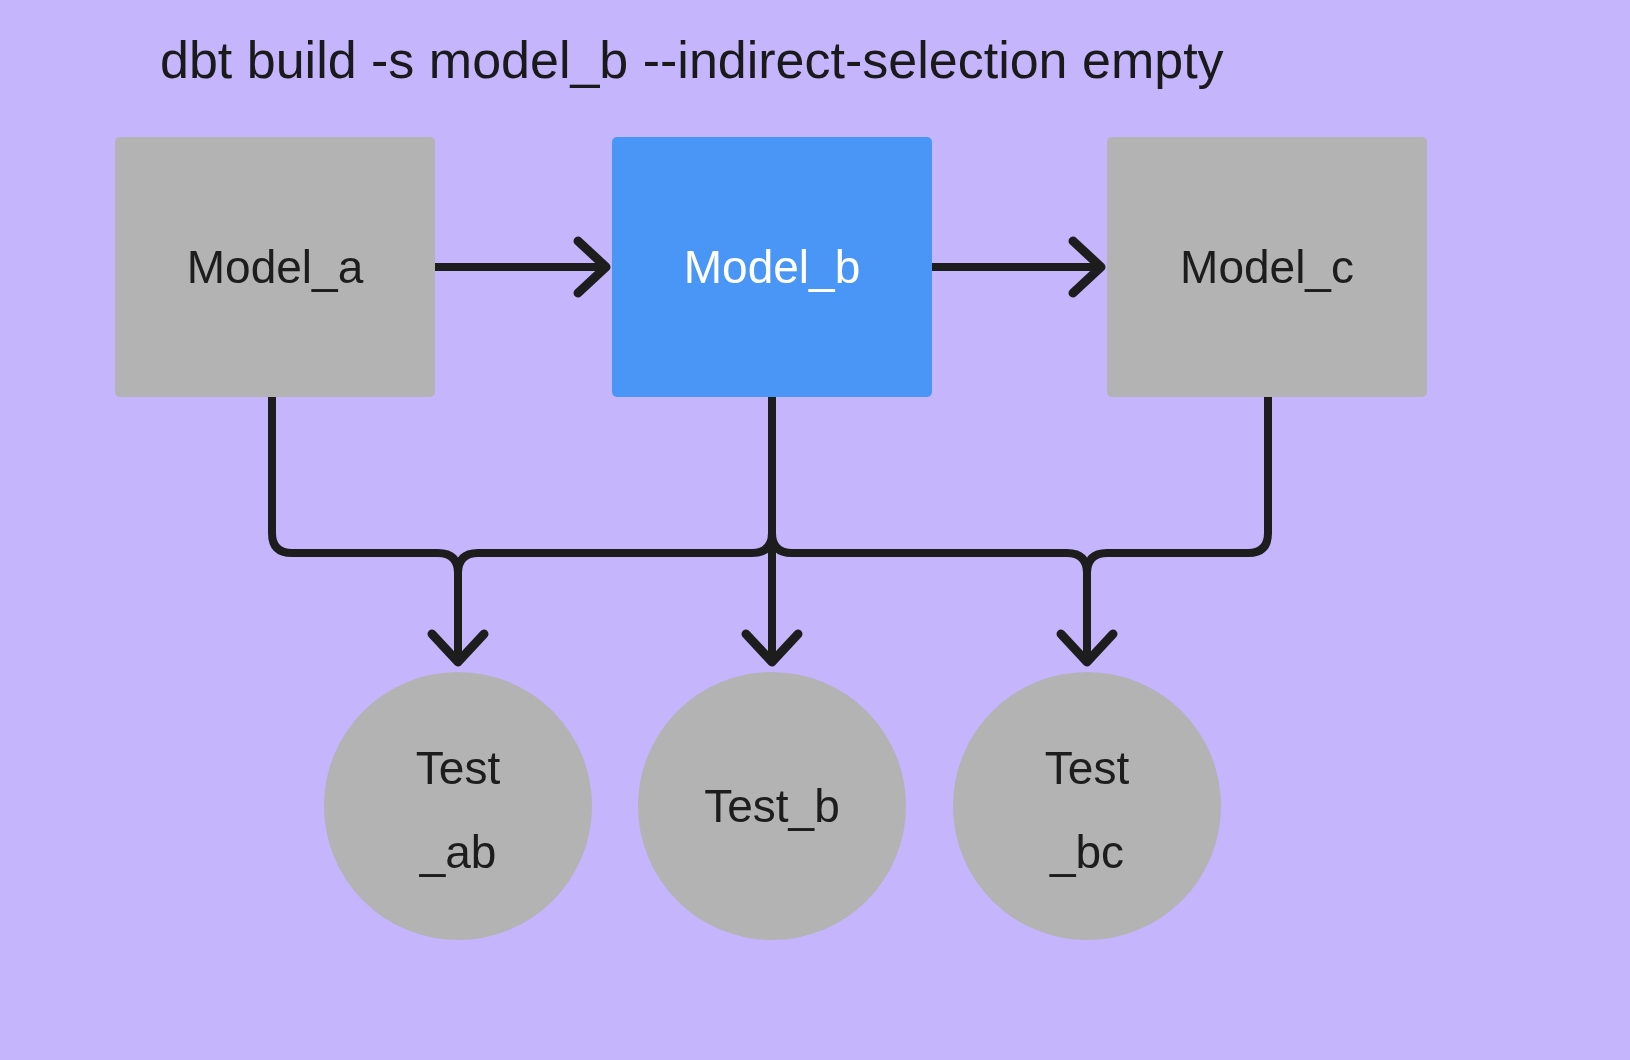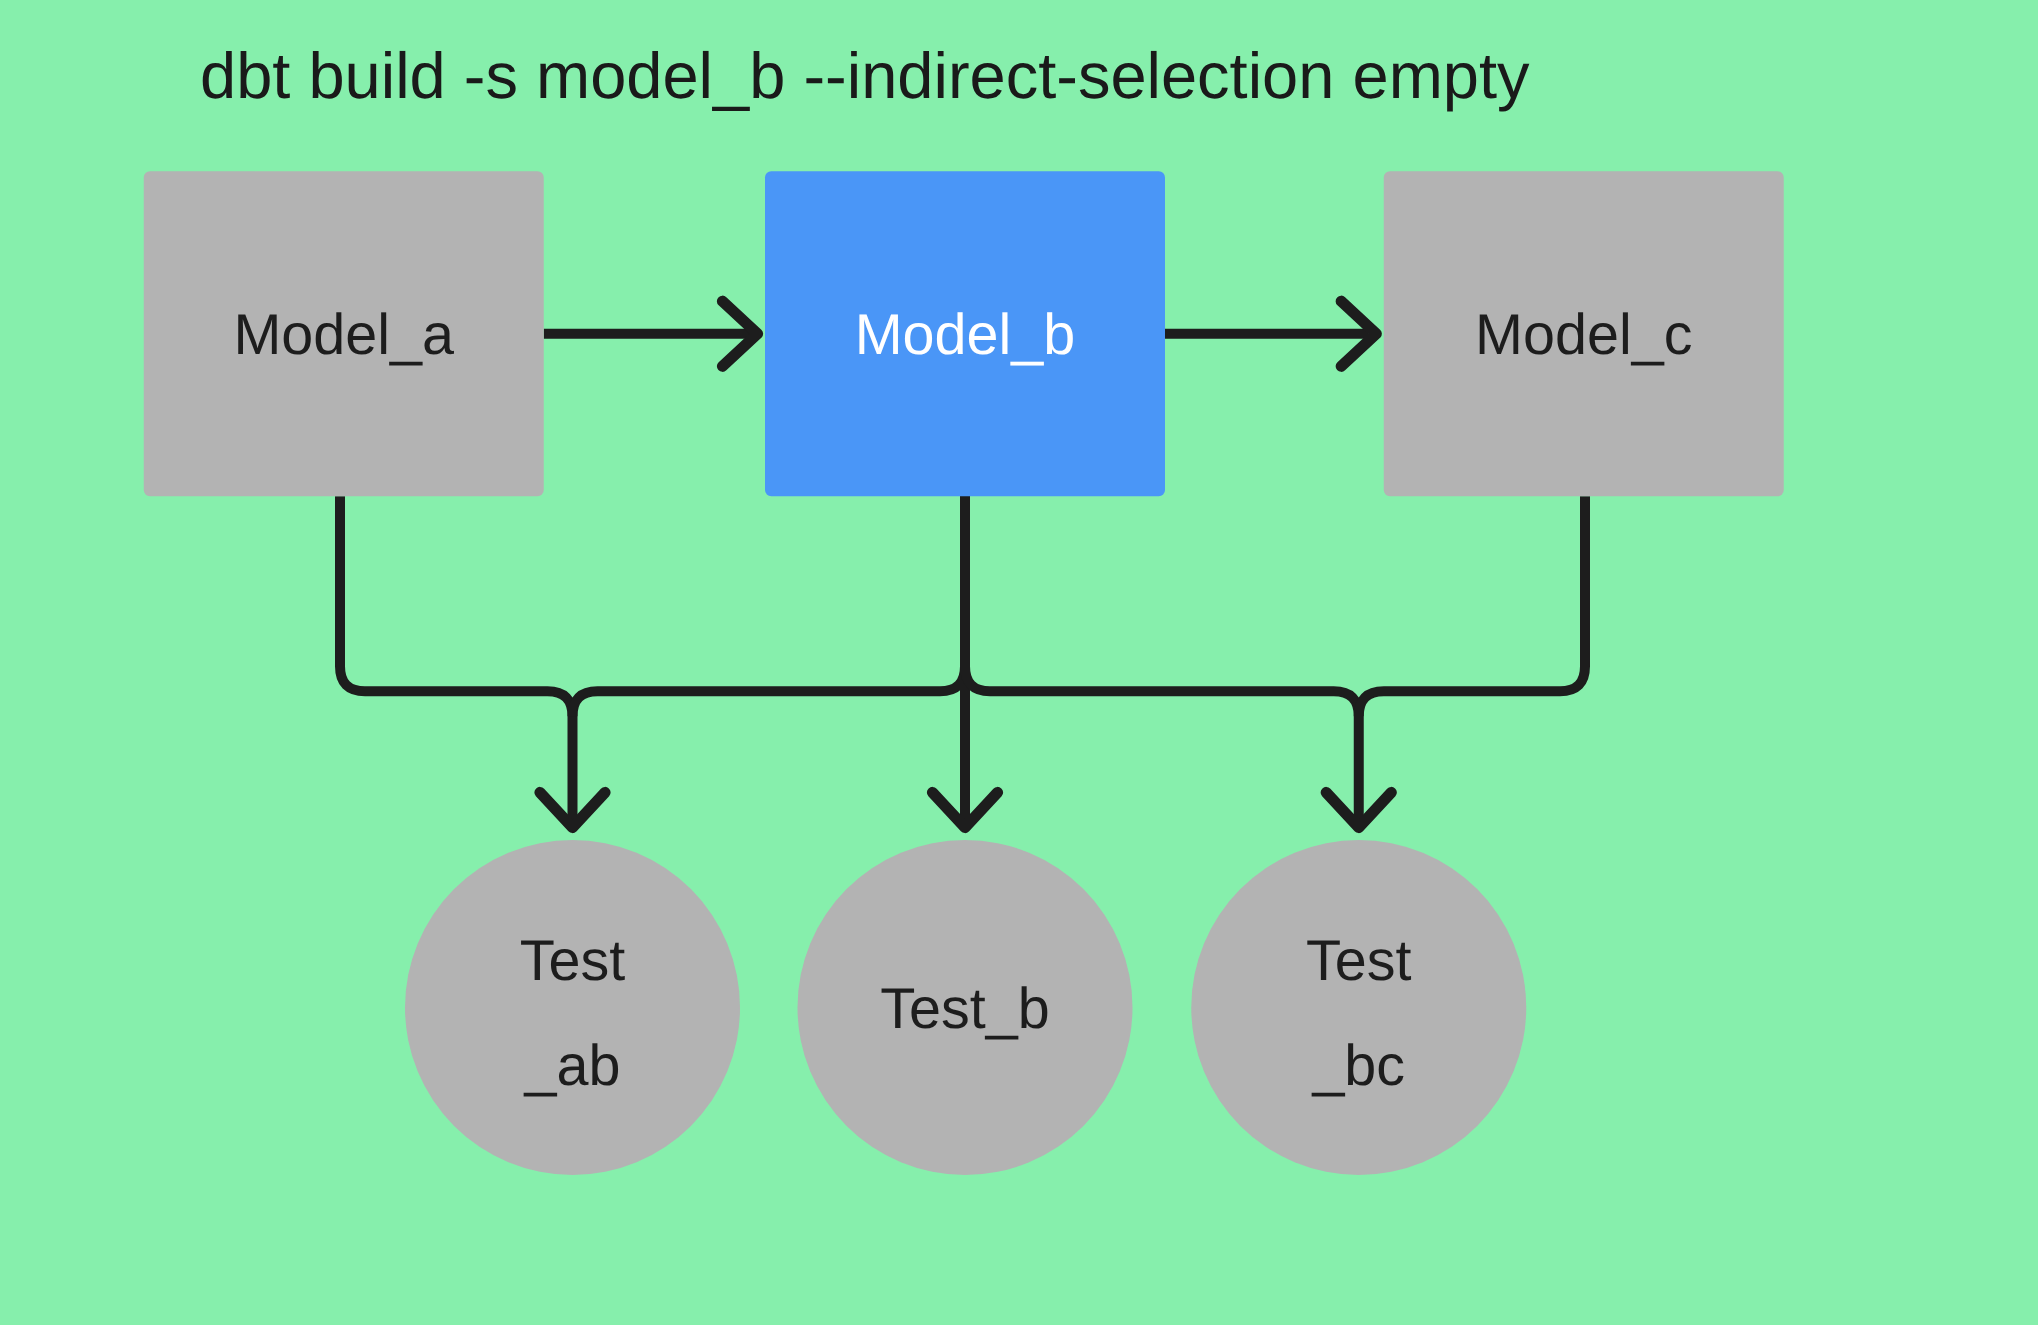--- a/index.html
+++ b/index.html
@@ -7,21 +7,21 @@
     padding: 0;
     background: #ffffff;
   }
   body {
     font-family: "Liberation Sans", sans-serif;
   }
   #canvas {
     position: relative;
     width: 1630px;
     height: 1060px;
-    background: #86efac;
+    background: #c4b5fd;
     overflow: hidden;
   }
   #diagram-svg {
     position: absolute;
     left: 0;
     top: 0;
     width: 1630px;
     height: 1060px;
   }
   .title-text {

